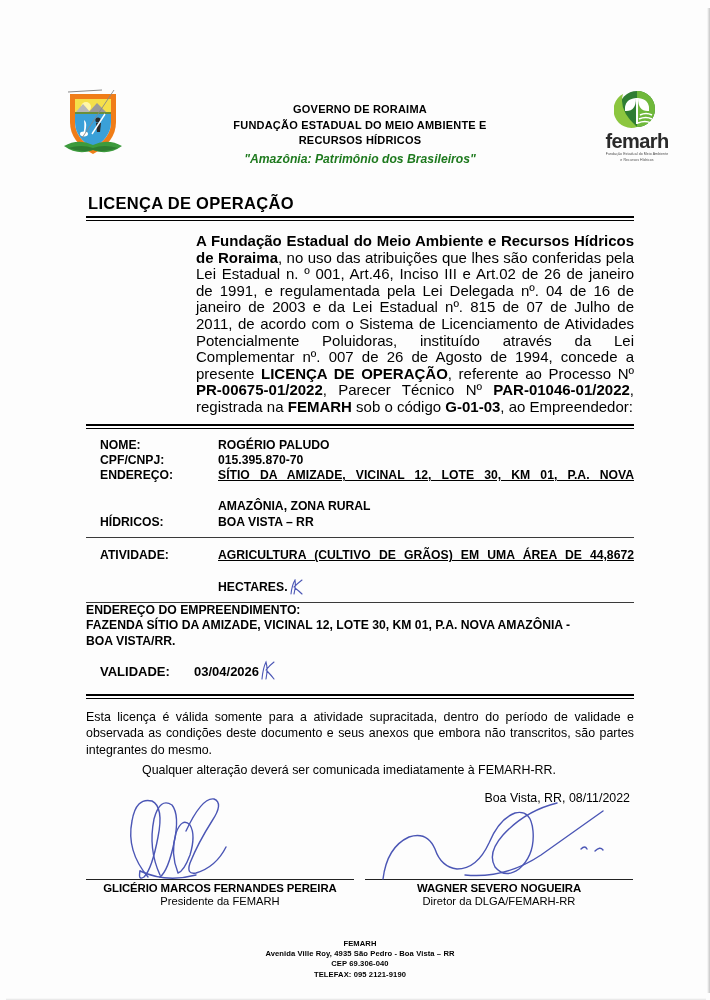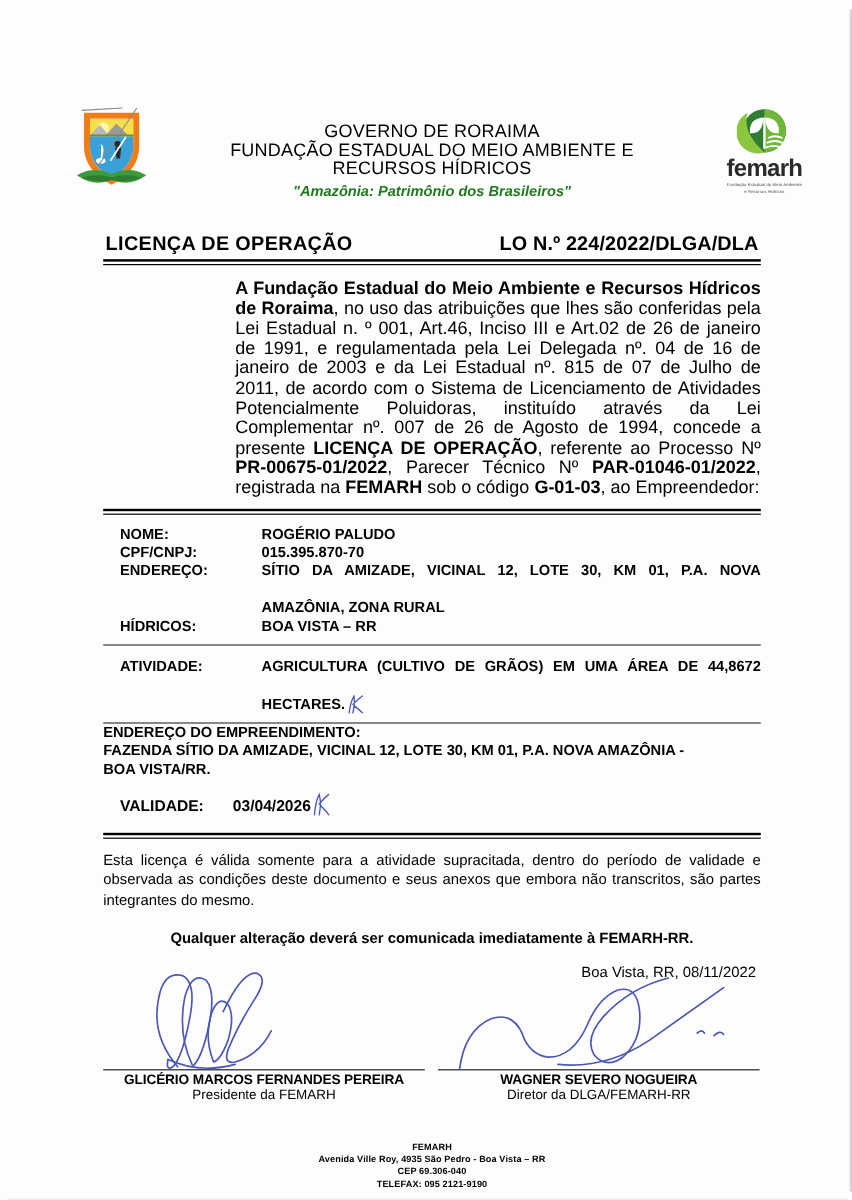--- a/index.html
+++ b/index.html
@@ -58,22 +58,22 @@
     left: -24px;
     top: 2px;
     width: 62px;
     height: 72px;
   }
   .header-text {
     text-align: center;
     padding-top: 16px;
   }
   .header-line {
-    font-size: 15px;
-    font-weight: normal;
+    font-size: 11px;
+    font-weight: bold;
     letter-spacing: 0.2px;
     line-height: 15.5px;
     white-space: nowrap;
   }
   .header-motto {
     font-size: 12.2px;
     font-weight: bold;
     font-style: italic;
     color: #1f7a1f;
     line-height: 17px;
@@ -164,20 +164,21 @@
     padding-left: 14px;
     box-sizing: border-box;
   }
   .field-value {
     flex: 1;
     font-weight: bold;
     padding-left: 24px;
   }
   .just-line {
     text-align: justify;
+    text-decoration: underline;
   }
   .just-line::after {
     content: "";
     display: inline-block;
     width: 100%;
   }
 
   .block-gap-sm { height: 7px; }
 
   
@@ -211,21 +212,21 @@
   }
 
   
   .closing {
     margin-top: 10px;
     font-size: 12.4px;
     line-height: 16.4px;
     text-align: justify;
   }
   .closing p { margin: 0; }
-  .closing .indent { text-indent: 56px; margin-top: 16px; font-weight: bold; }
+  .closing .indent { text-indent: 56px; margin-top: 4px; }
 
   
   .sig-area {
     position: relative;
     margin-top: 12px;
     height: 118px;
   }
   .place-date {
     position: absolute;
     right: 4px;
@@ -348,21 +349,20 @@
           </svg>
         </div>
         <div class="femarh-word">femarh</div>
         <div class="femarh-tag">Fundação Estadual do Meio Ambiente</div>
         <div class="femarh-tag">e Recursos Hídricos</div>
       </div>
     </div>
 
     <div class="title-row">
       <div class="title-left">LICENÇA DE OPERAÇÃO</div>
-      <div class="title-right">LO N.º 224/2022/DLGA/DLA</div>
     </div>
     <div class="rule-double"></div>
 
     <div class="intro" id="intro-paragraph"><b>A Fundação Estadual do Meio Ambiente e Recursos Hídricos de Roraima</b><span>, no uso das atribuições que lhes são conferidas pela Lei Estadual n. º 001, Art.46, Inciso III e Art.02 de 26 de janeiro de 1991, e regulamentada pela Lei Delegada nº. 04 de 16 de janeiro de 2003 e da Lei Estadual nº. 815 de 07 de Julho de 2011, de acordo com o Sistema de Licenciamento de Atividades Potencialmente Poluidoras, instituído através da Lei Complementar nº. 007 de 26 de Agosto de 1994, concede a presente </span><b>LICENÇA DE OPERAÇÃO</b><span>, referente ao Processo Nº </span><b>PR-00675-01/2022</b><span>, Parecer Técnico Nº </span><b>PAR-01046-01/2022</b><span>, registrada na </span><b>FEMARH</b><span> sob o código </span><b>G-01-03</b><span>, ao Empreendedor:</span></div>
 
     <div class="rule-double" style="margin-top:8px;"></div>
 
     <div class="fields">
       <div class="field-row">
         <div class="field-label">NOME:</div>

